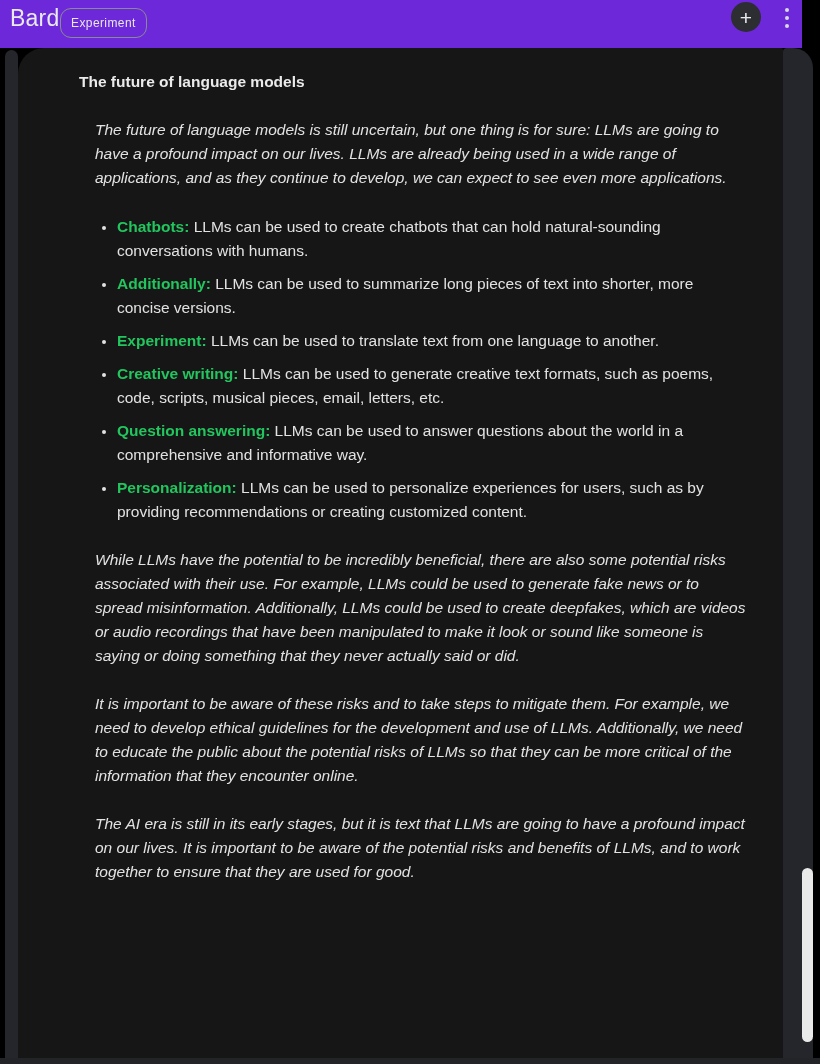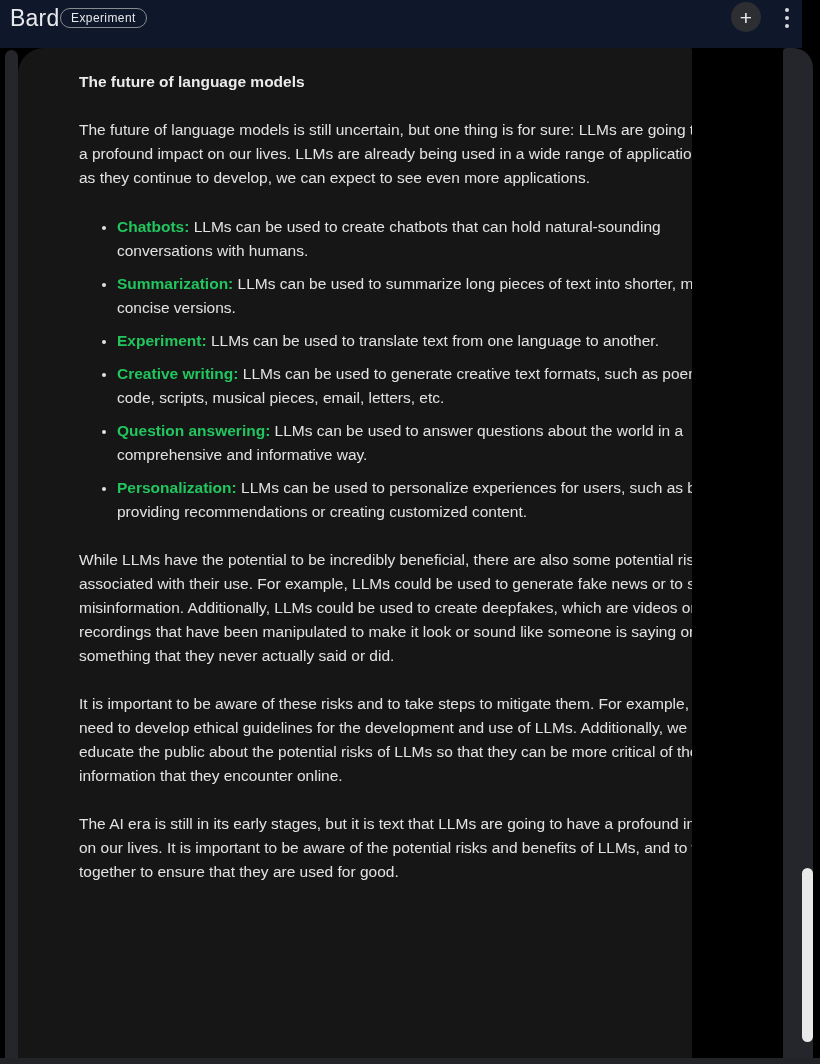--- a/index.html
+++ b/index.html
@@ -7,30 +7,30 @@
     width: 820px; height: 1064px;
     background: #000000;
     font-family: "Liberation Sans", "DejaVu Sans", sans-serif;
     overflow: hidden;
     position: relative;
   }
 
   
   .topbar {
     position: absolute; left: 0; top: 0; right: 18px; height: 48px;
-    background: #0f172a;
+    background: #6d28d9;
   }
   .logo {
     position: absolute; left: 10px; top: 3px;
     font-size: 23px; font-weight: 400; color: #e8eaed;
     letter-spacing: 0.2px; line-height: 30px;
   }
   .badge {
     position: absolute; left: 60px; top: 8px;
-    height: 20px; padding: 0 10px;
+    height: 30px; padding: 0 10px;
     border: 1px solid #878c91; border-radius: 11px;
     color: #e6e8ea; font-size: 12px; line-height: 18px;
     letter-spacing: 0.4px;
     display: inline-flex; align-items: center;
   }
   .plus-btn {
     position: absolute; left: 731px; top: 2px;
     width: 30px; height: 30px; border-radius: 50%;
     background: #2c2e32;
     display: flex; align-items: center; justify-content: center;
@@ -46,21 +46,21 @@
   .kebab span {
     width: 4px; height: 4px; border-radius: 50%; background: #d8dadd;
   }
 
   
   .left-edge {
     position: absolute; left: 5px; top: 50px; width: 13px; bottom: 6px;
     background: #24262b; border-radius: 12px 12px 0 0;
   }
   .panel {
-    position: absolute; left: 18px; top: 48px; width: 674px; bottom: 4px;
+    position: absolute; left: 18px; top: 48px; width: 765px; bottom: 4px;
     background: #161616; border-radius: 26px 2px 0 0;
     overflow: hidden;
   }
   .scroll-track {
     position: absolute; left: 783px; top: 48px; width: 30px; bottom: 6px;
     background: #24262b; border-radius: 4px 20px 0 0;
   }
   .scroll-thumb {
     position: absolute; left: 802px; top: 868px; width: 11px; height: 174px;
     background: #e9e9ea; border-radius: 6px;
@@ -74,21 +74,21 @@
   
   .content {
     position: absolute; left: 61px; top: 22px; width: 668px;
     color: #e2e2e2; font-size: 15.5px; line-height: 24px;
   }
   .content h2 {
     font-size: 15.5px; line-height: 24px; font-weight: 700;
     color: #ebebeb; margin: 24px 0 0 0;
   }
   .content h2:first-child { margin-top: 0; }
-  .content p { margin: 24px 0 0 0; }
+  .content p { margin: 24px 0 0 16px; font-style: italic; }
   .content ul { margin: 25px 0 0 0; padding-left: 38px; list-style: disc outside; }
   .content li { margin-bottom: 9px; }
   .content li::marker { color: #e2e2e2; font-size: 14px; }
   .content strong { font-weight: 700; color: #22c55e; }
 </style>
 </head>
 <body>
 
 <div class="topbar">
   <div class="logo">Bard</div>
@@ -104,21 +104,21 @@
 </div>
 
 <div class="left-edge"></div>
 
 <div class="panel">
   <div class="content">
       <h2>The future of language models</h2>
       <p>The future of language models is still uncertain, but one thing is for sure: LLMs are going to have a profound impact on our lives. LLMs are already being used in a wide range of applications, and as they continue to develop, we can expect to see even more applications.</p>
       <ul>
         <li><strong>Chatbots:</strong> LLMs can be used to create chatbots that can hold natural-sounding conversations with humans.</li>
-        <li><strong>Summarization:</strong> LLMs can be used to summarize long pieces of text into shorter, more concise versions.</li>
+        <li><strong>Additionally:</strong> LLMs can be used to summarize long pieces of text into shorter, more concise versions.</li>
         <li><strong>Experiment:</strong> LLMs can be used to translate text from one language to another.</li>
         <li><strong>Creative writing:</strong> LLMs can be used to generate creative text formats, such as poems, code, scripts, musical pieces, email, letters, etc.</li>
         <li><strong>Question answering:</strong> LLMs can be used to answer questions about the world in a comprehensive and informative way.</li>
         <li><strong>Personalization:</strong> LLMs can be used to personalize experiences for users, such as by providing recommendations or creating customized content.</li>
       </ul>
       <p>While LLMs have the potential to be incredibly beneficial, there are also some potential risks associated with their use. For example, LLMs could be used to generate fake news or to spread misinformation. Additionally, LLMs could be used to create deepfakes, which are videos or audio recordings that have been manipulated to make it look or sound like someone is saying or doing something that they never actually said or did.</p>
       <p>It is important to be aware of these risks and to take steps to mitigate them. For example, we need to develop ethical guidelines for the development and use of LLMs. Additionally, we need to educate the public about the potential risks of LLMs so that they can be more critical of the information that they encounter online.</p>
       <p>The AI era is still in its early stages, but it is text that LLMs are going to have a profound impact on our lives. It is important to be aware of the potential risks and benefits of LLMs, and to work together to ensure that they are used for good.</p>
     </div>
 </div>

